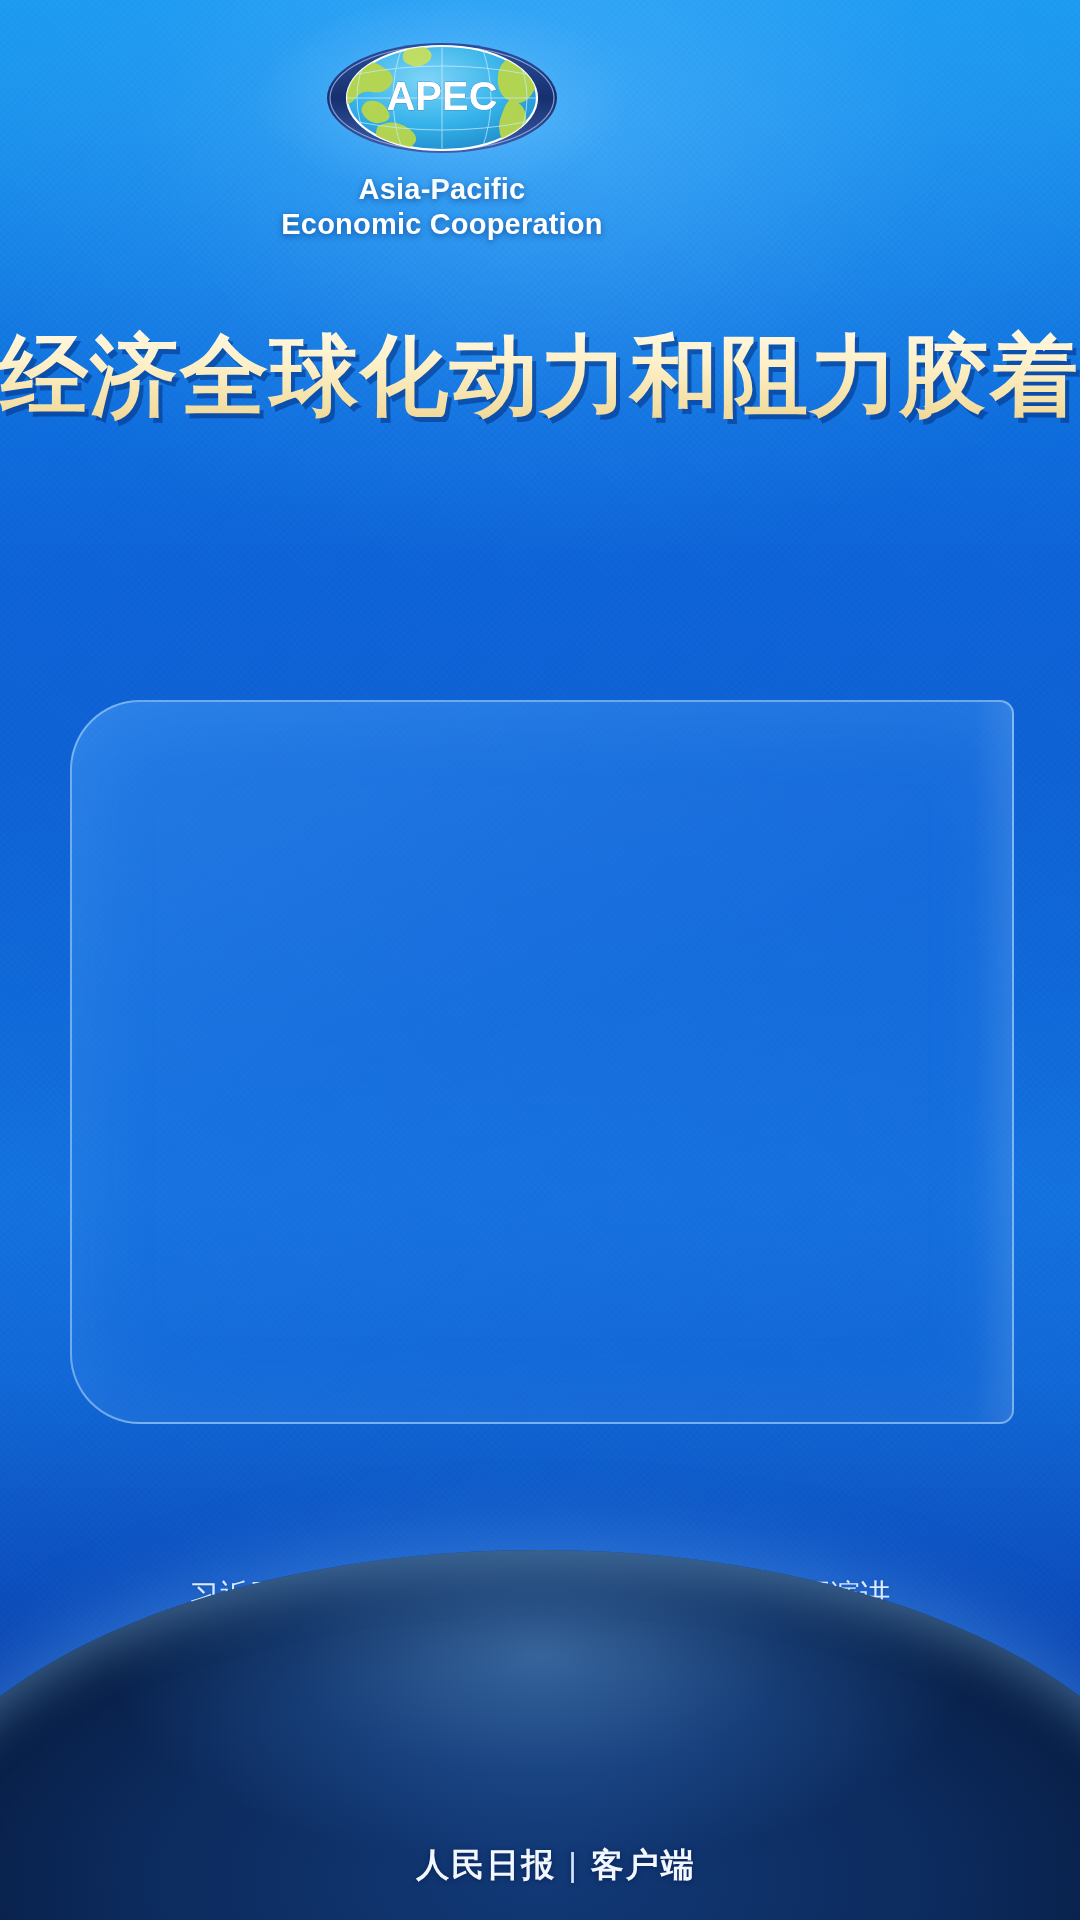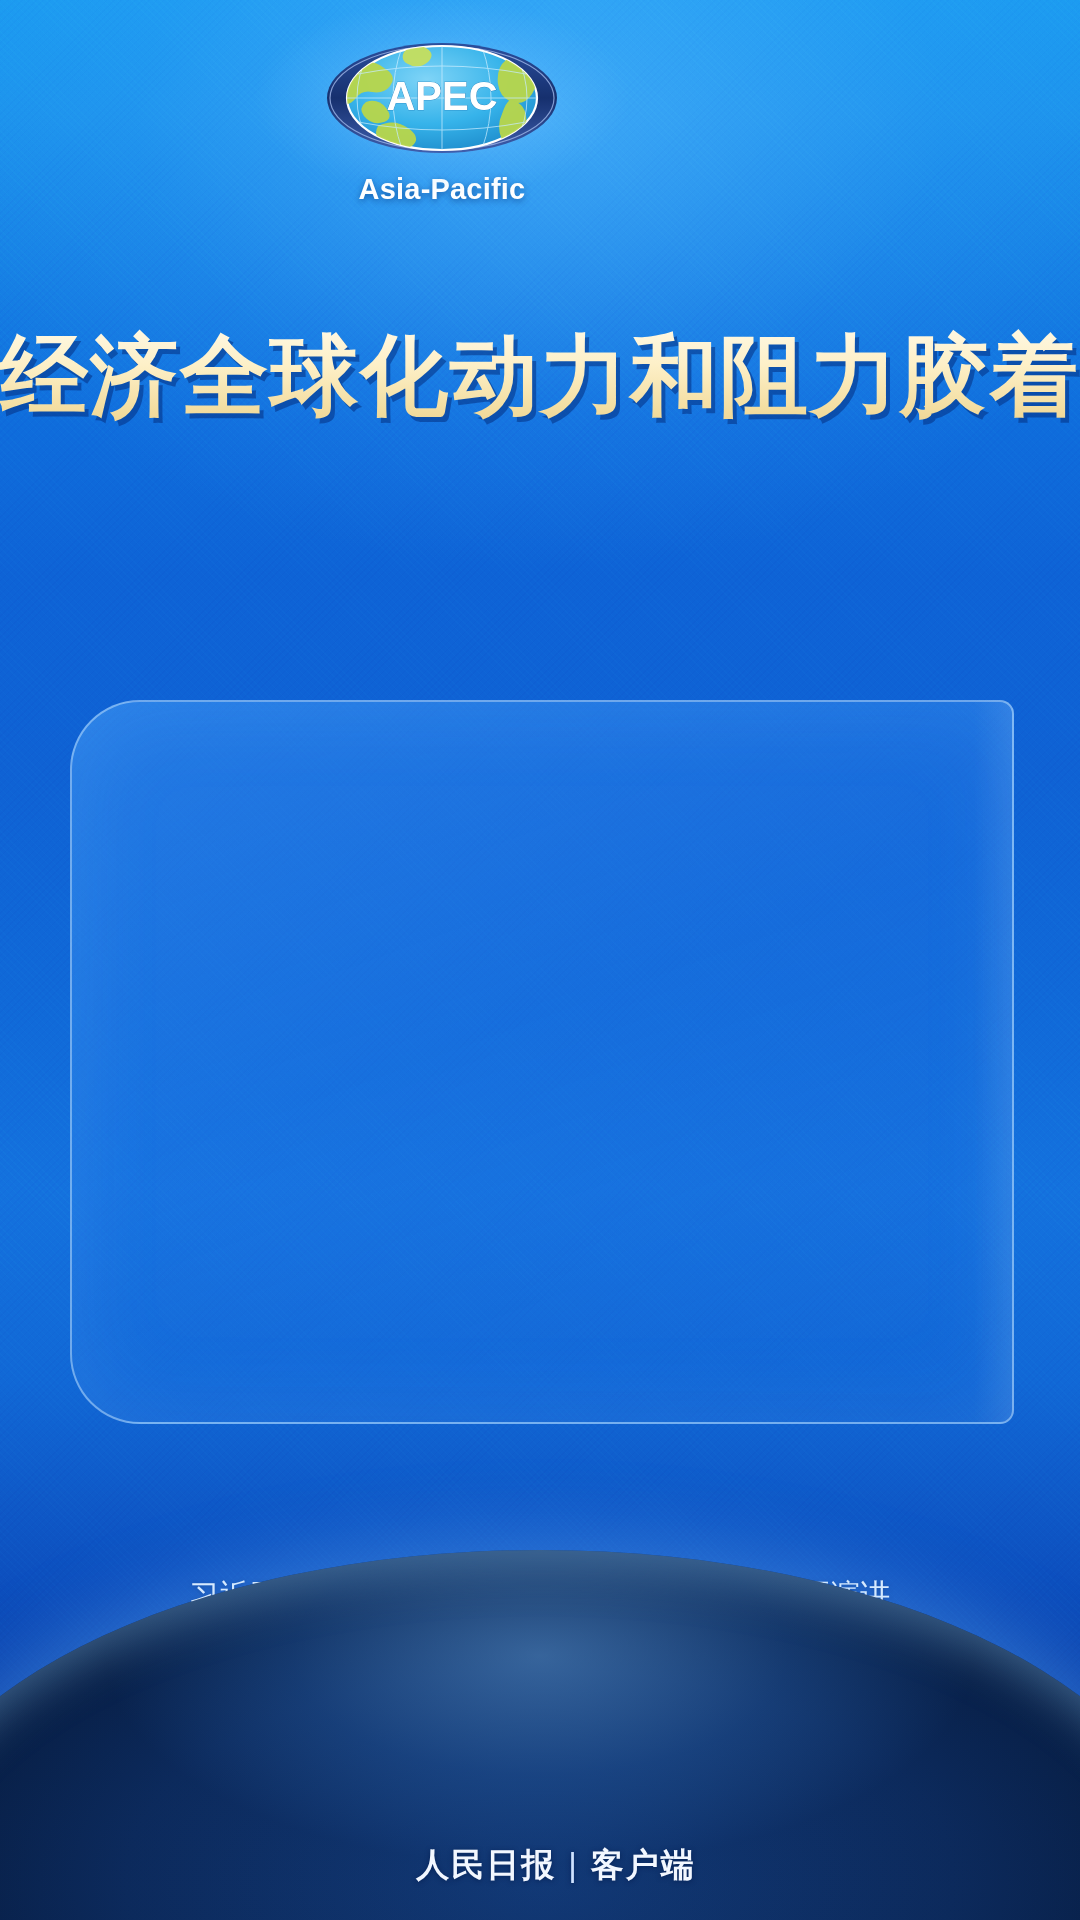--- a/index.html
+++ b/index.html
@@ -252,20 +252,21 @@
             <path d="M76 16 q-22 44 0 88"></path>
             <path d="M224 16 q22 44 0 88"></path>
           </g>
         </g>
 
         <text x="150" y="72" text-anchor="middle" font-family="Liberation Sans, sans-serif" font-size="40" font-weight="bold" fill="#ffffff" style="paint-order:stroke" stroke="#1a6fae" stroke-width="0.6">APEC</text>
       </svg>
     </div>
     <div class="logo-text">
       <div>Asia-Pacific</div>
+      <div>Economic Cooperation</div>
     </div>
   </div>
 
   <div id="headline">
     <span class="hl-line">经济全球化动力和阻力胶着</span>
   </div>
 
   <div id="quote-card"></div>
 
 

